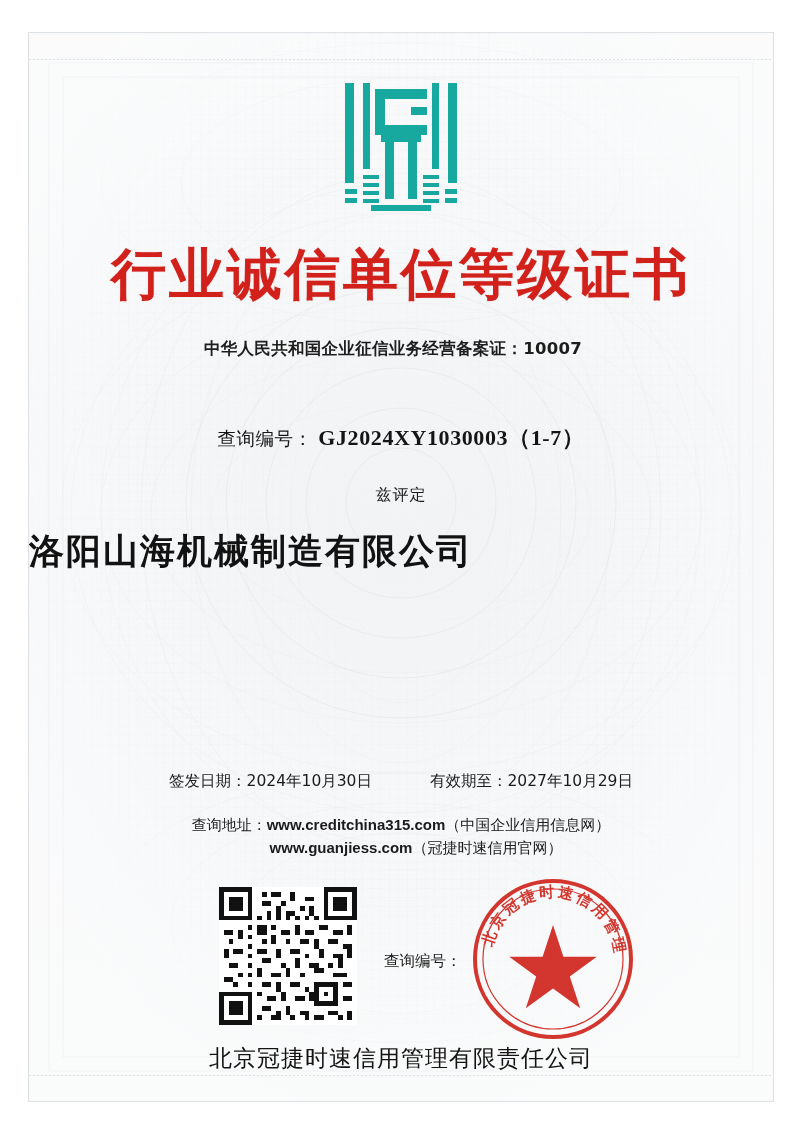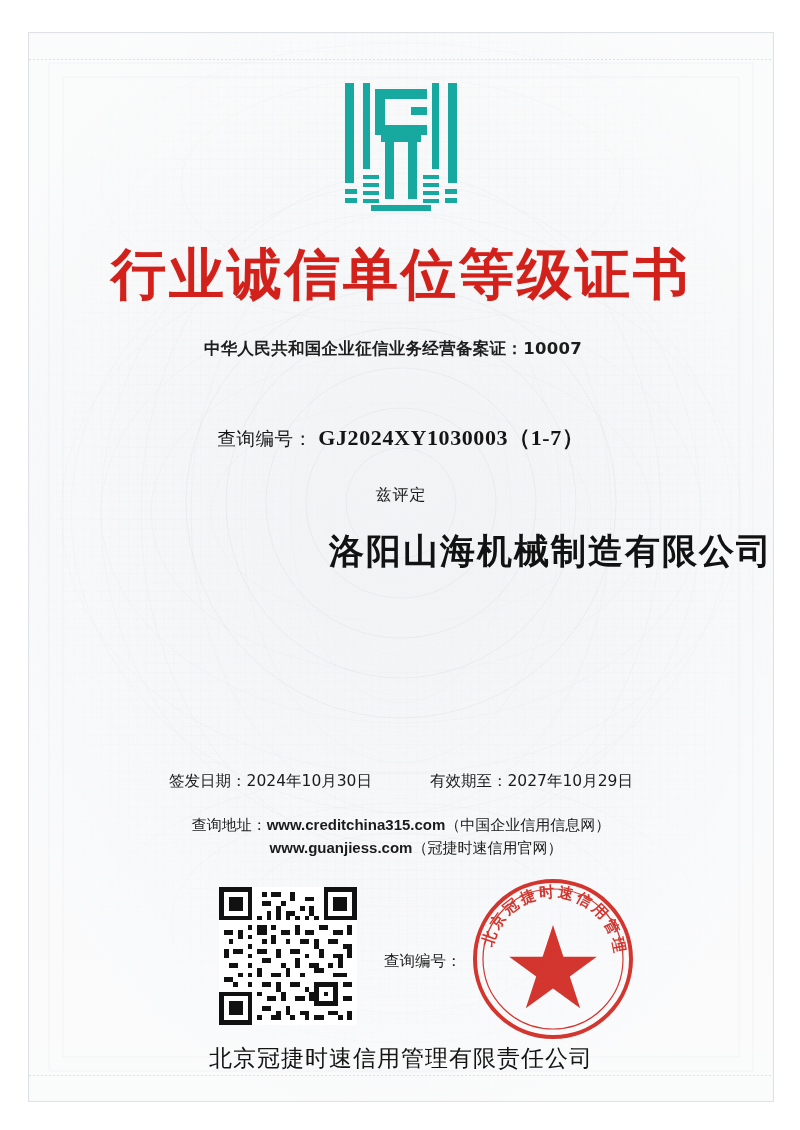--- a/index.html
+++ b/index.html
@@ -128,21 +128,21 @@
     font-family: "DejaVu Sans", sans-serif;
     font-size: 16px;
     color: #1b1b1b;
     letter-spacing: 1px;
   }
 
   .company {
     position: absolute;
     top: 495px;
     left: 0; right: 0;
-    text-align: right;
+    text-align: left;
     font-family: "DejaVu Serif", serif;
     font-weight: bold;
     font-size: 35px;
     color: #121212;
     letter-spacing: 2px;
   }
 
   .award {
     position: absolute;
     top: 638px;

